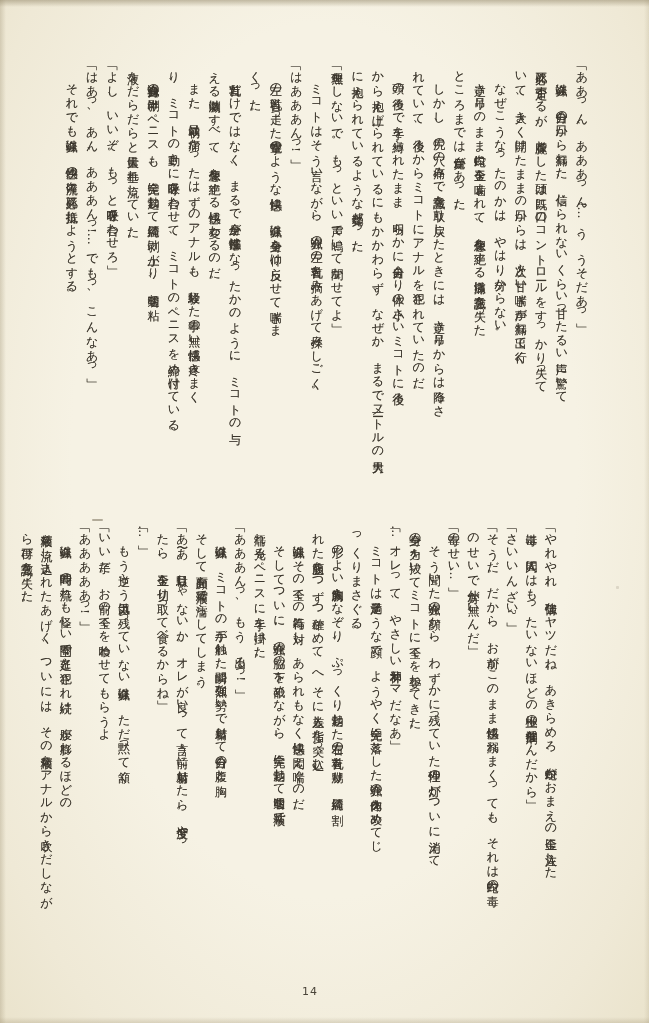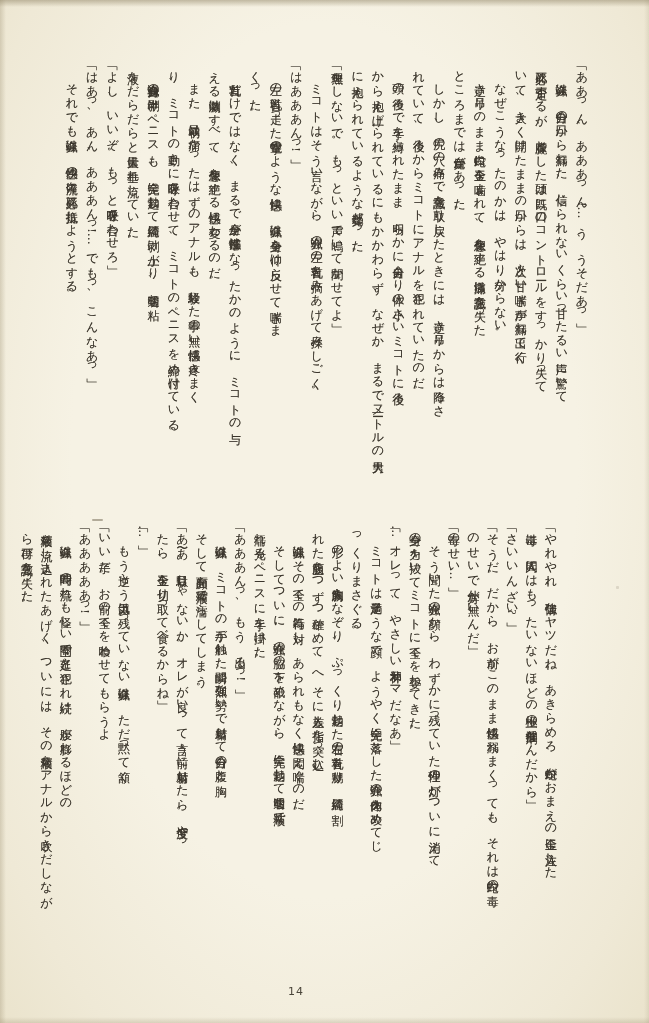--- a/index.html
+++ b/index.html
@@ -50,21 +50,21 @@
     top: 525px;
     right: 89px;
     height: 424px;
     line-height: 19.4px;
   }
   .page-number {
     position: absolute;
     left: 288px;
     top: 985px;
     width: 30px;
-    text-align: left;
+    text-align: right;
     font-family: "DejaVu Sans", "Liberation Sans", sans-serif;
     font-size: 11px;
     color: #4a453a;
     letter-spacing: 1px;
   }
   .scan-mark {
     position: absolute;
     background: rgba(95,85,62,0.45);
     border-radius: 1px;
   }

